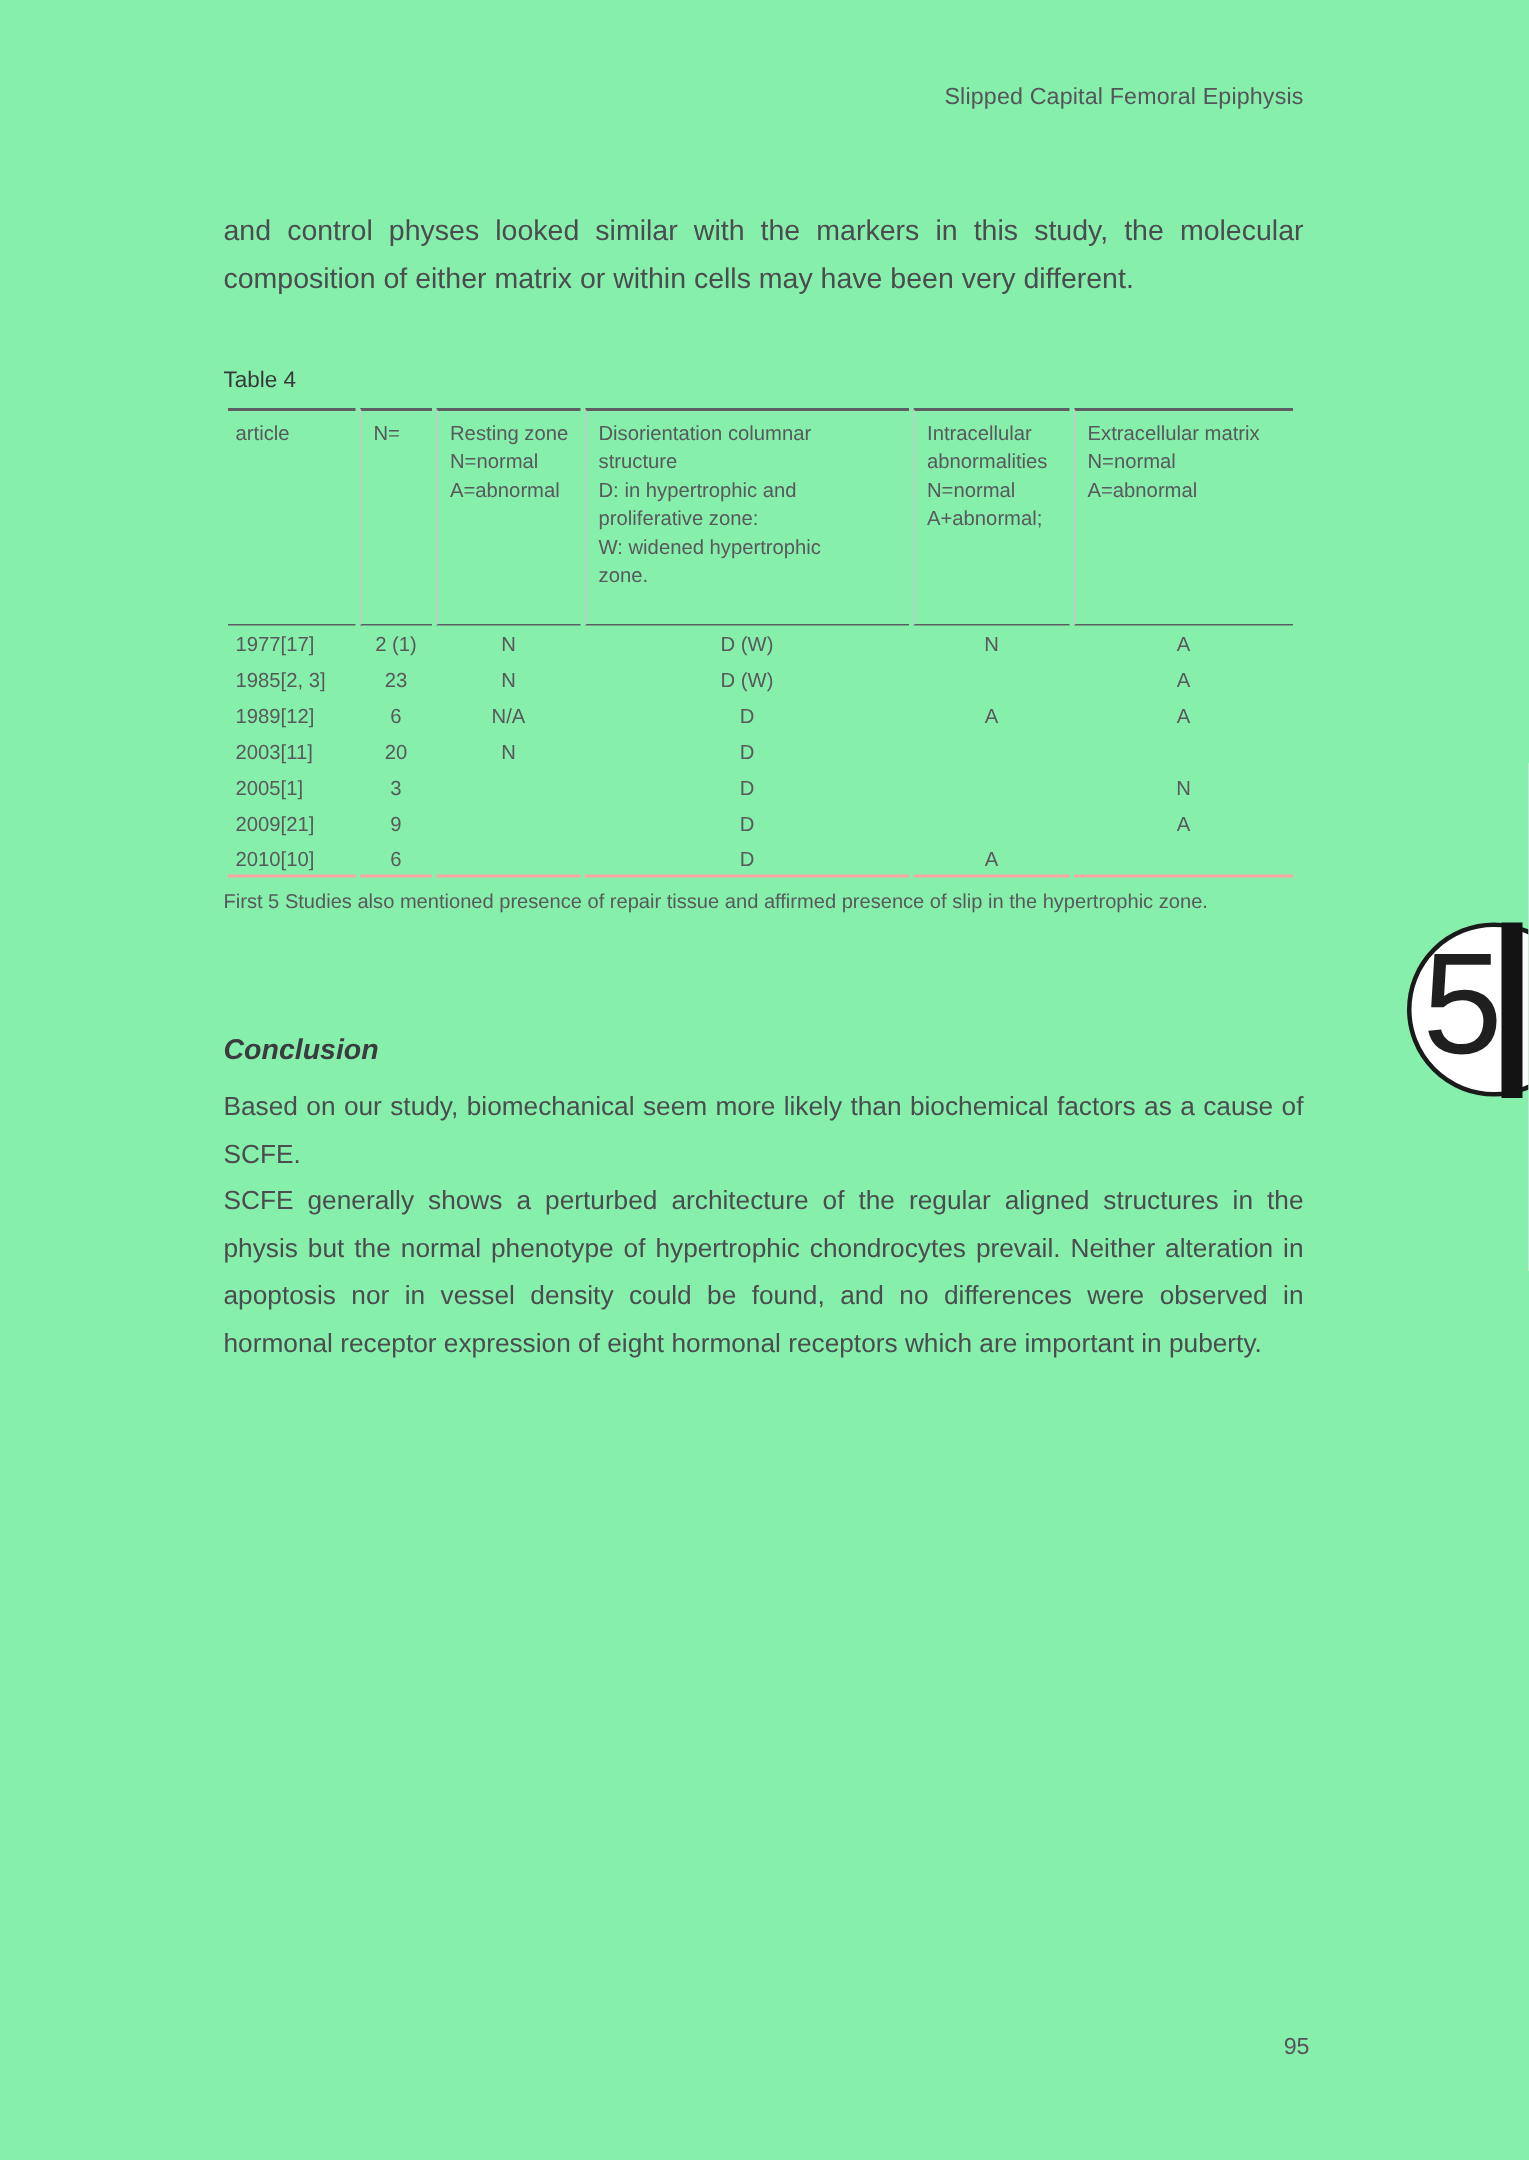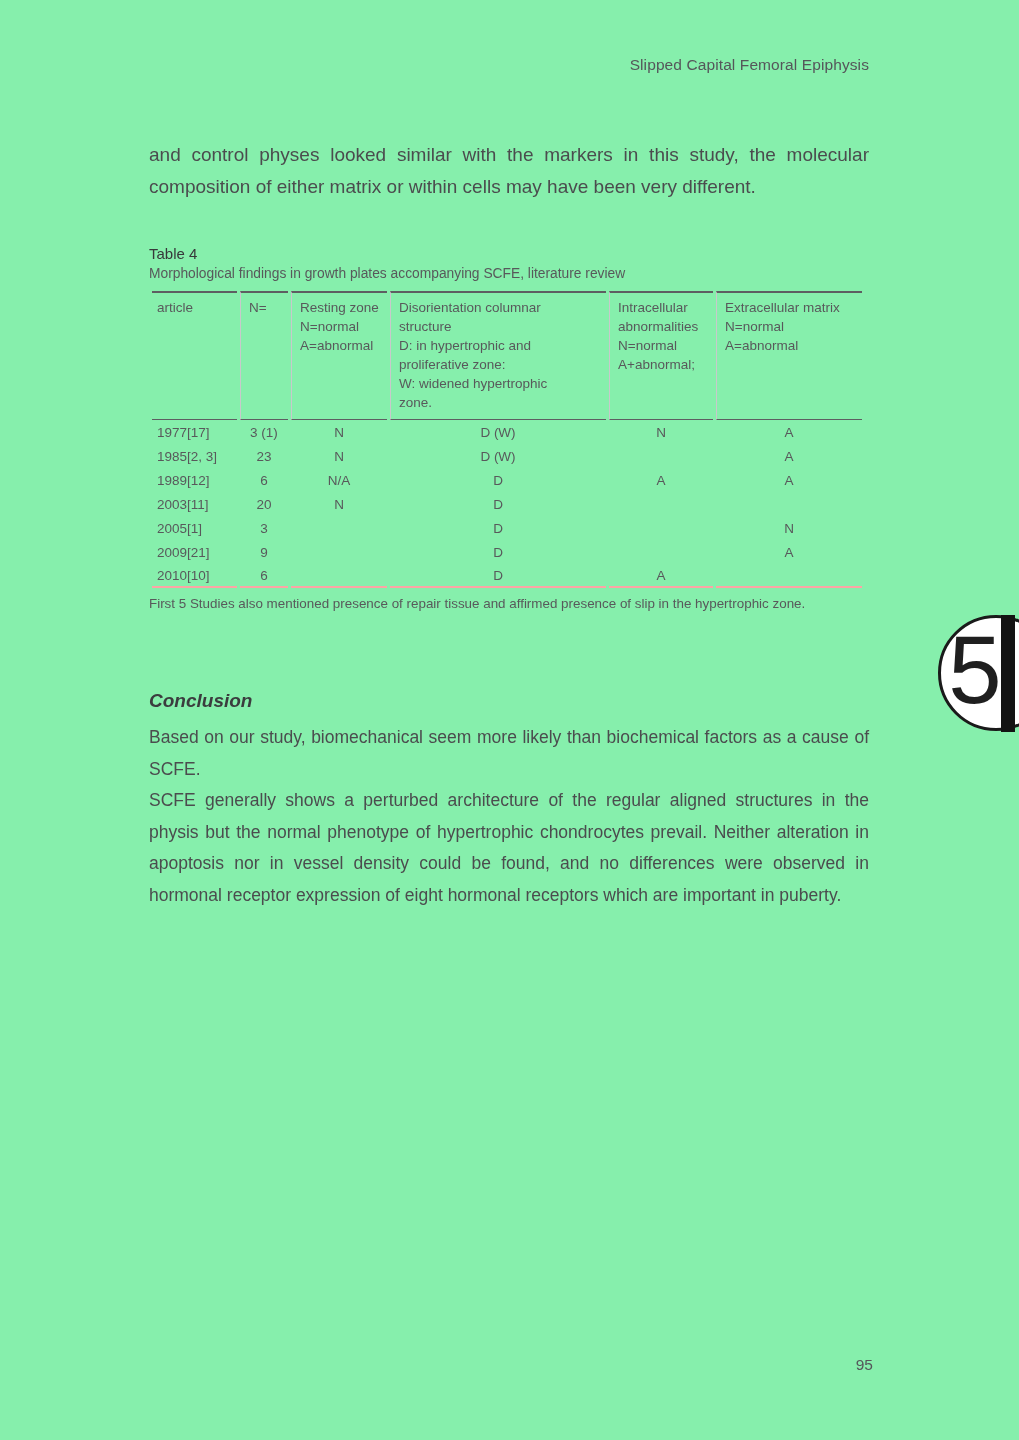--- a/index.html
+++ b/index.html
@@ -32,21 +32,21 @@
   }
   table.data col.c1 { width:85px; }
   table.data col.c2 { width:48px; }
   table.data col.c3 { width:96px; }
   table.data col.c4 { width:216px; }
   table.data col.c5 { width:104px; }
   table.data col.c6 { width:146px; }
   table.data th {
     font-weight:normal; text-align:left; vertical-align:top;
     white-space:pre-line; line-height:19px;
-    padding:5px 4px 7px 5px;
+    padding:5px 4px 23px 5px;
     border-top:2px solid #5d5e61;
     border-bottom:1px solid #5d5e61;
   }
   table.data th + th { border-left:1px solid #c8c9cb; padding-left:8px; }
   table.data td {
     height:24px; vertical-align:middle; text-align:center; padding:0;
   }
   table.data td:first-child { text-align:left; padding-left:5px; }
   table.data tr:last-child td { border-bottom:2px solid #fca5a5; }
   .table-footnote {
@@ -86,21 +86,20 @@
 <body>
 
 <div class="page">
 
   <div class="running-head">Slipped Capital Femoral Epiphysis</div>
 
   <div class="intro">and control physes looked similar with the markers in this study, the molecular composition of either matrix or within cells may have been very different.</div>
 
   <div class="table-section">
     <div class="table-label">Table 4</div>
-    <div class="table-caption">Morphological findings in growth plates accompanying SCFE, literature review</div>
 
     <table class="data">
       <colgroup>
         <col class="c1">
           <col class="c2">
           <col class="c3">
           <col class="c4">
           <col class="c5">
           <col class="c6">
       </colgroup>
@@ -122,21 +121,21 @@
 N=normal
 A+abnormal;</th>
           <th>Extracellular matrix
 N=normal
 A=abnormal</th>
         </tr>
       </thead>
       <tbody>
         <tr>
           <td>1977[17]</td>
-          <td>3 (1)</td>
+          <td>2 (1)</td>
           <td>N</td>
           <td>D (W)</td>
           <td>N</td>
           <td>A</td>
         </tr>
         <tr>
           <td>1985[2, 3]</td>
           <td>23</td>
           <td>N</td>
           <td>D (W)</td>

